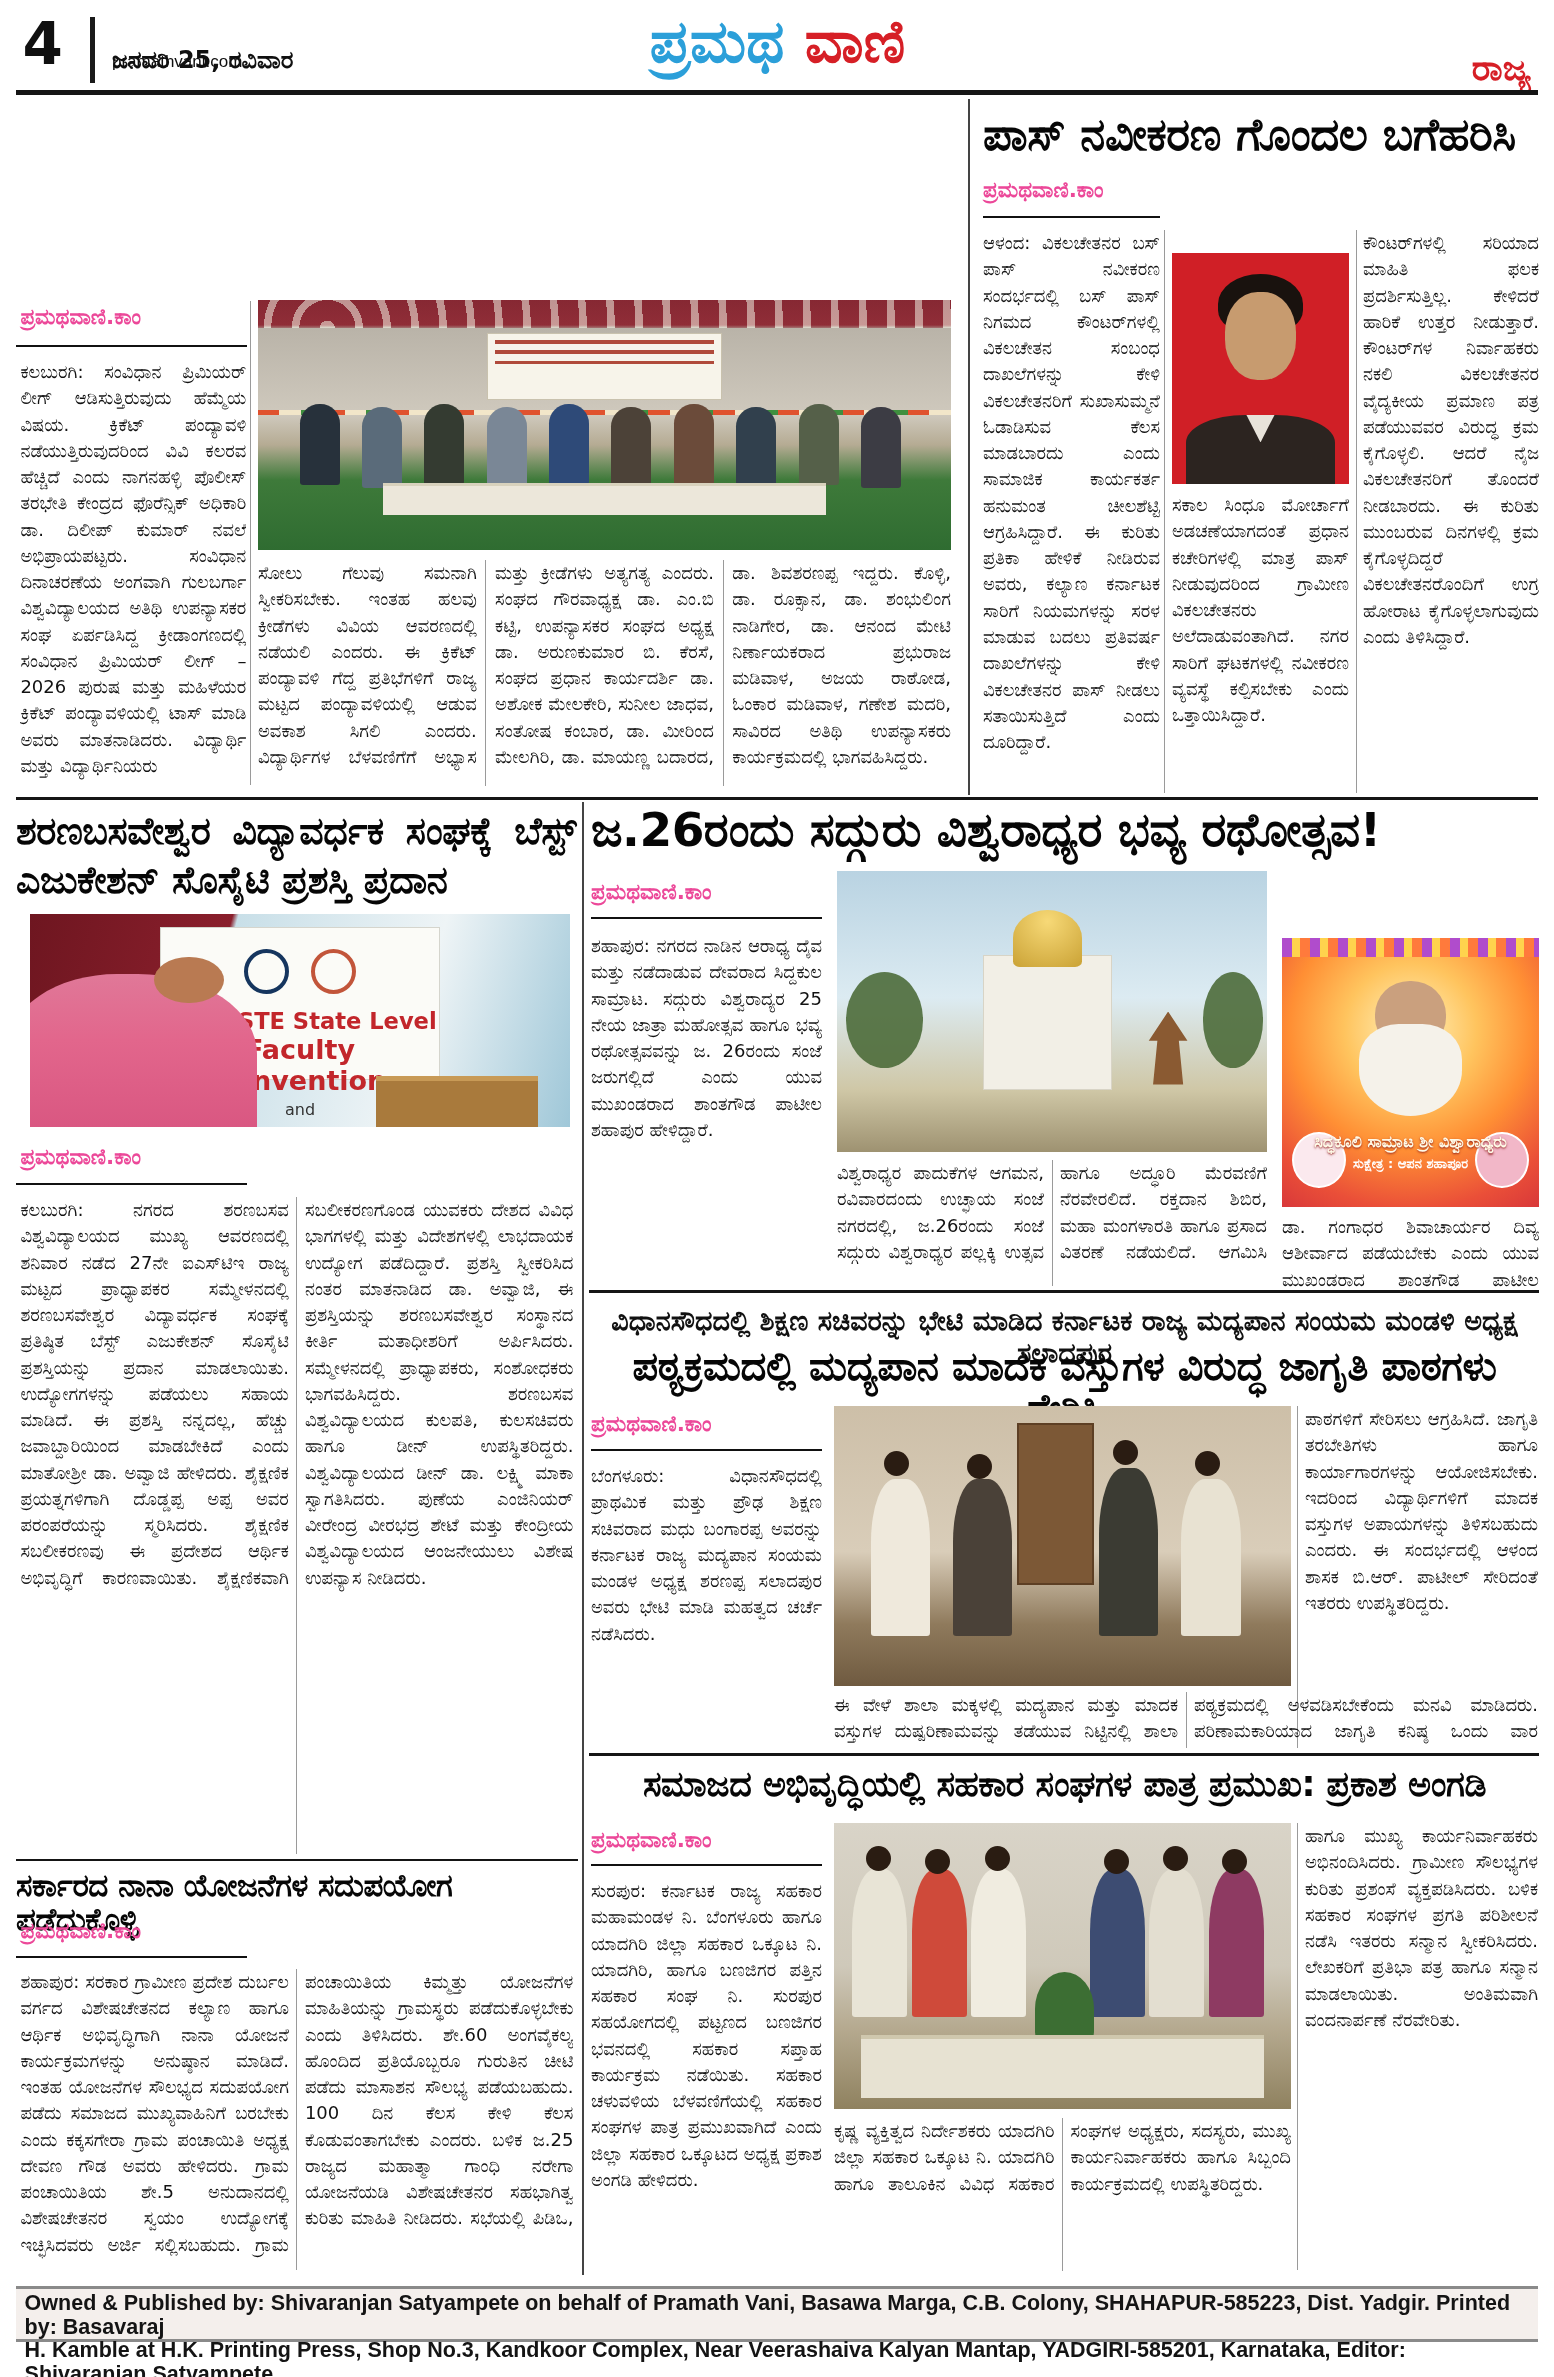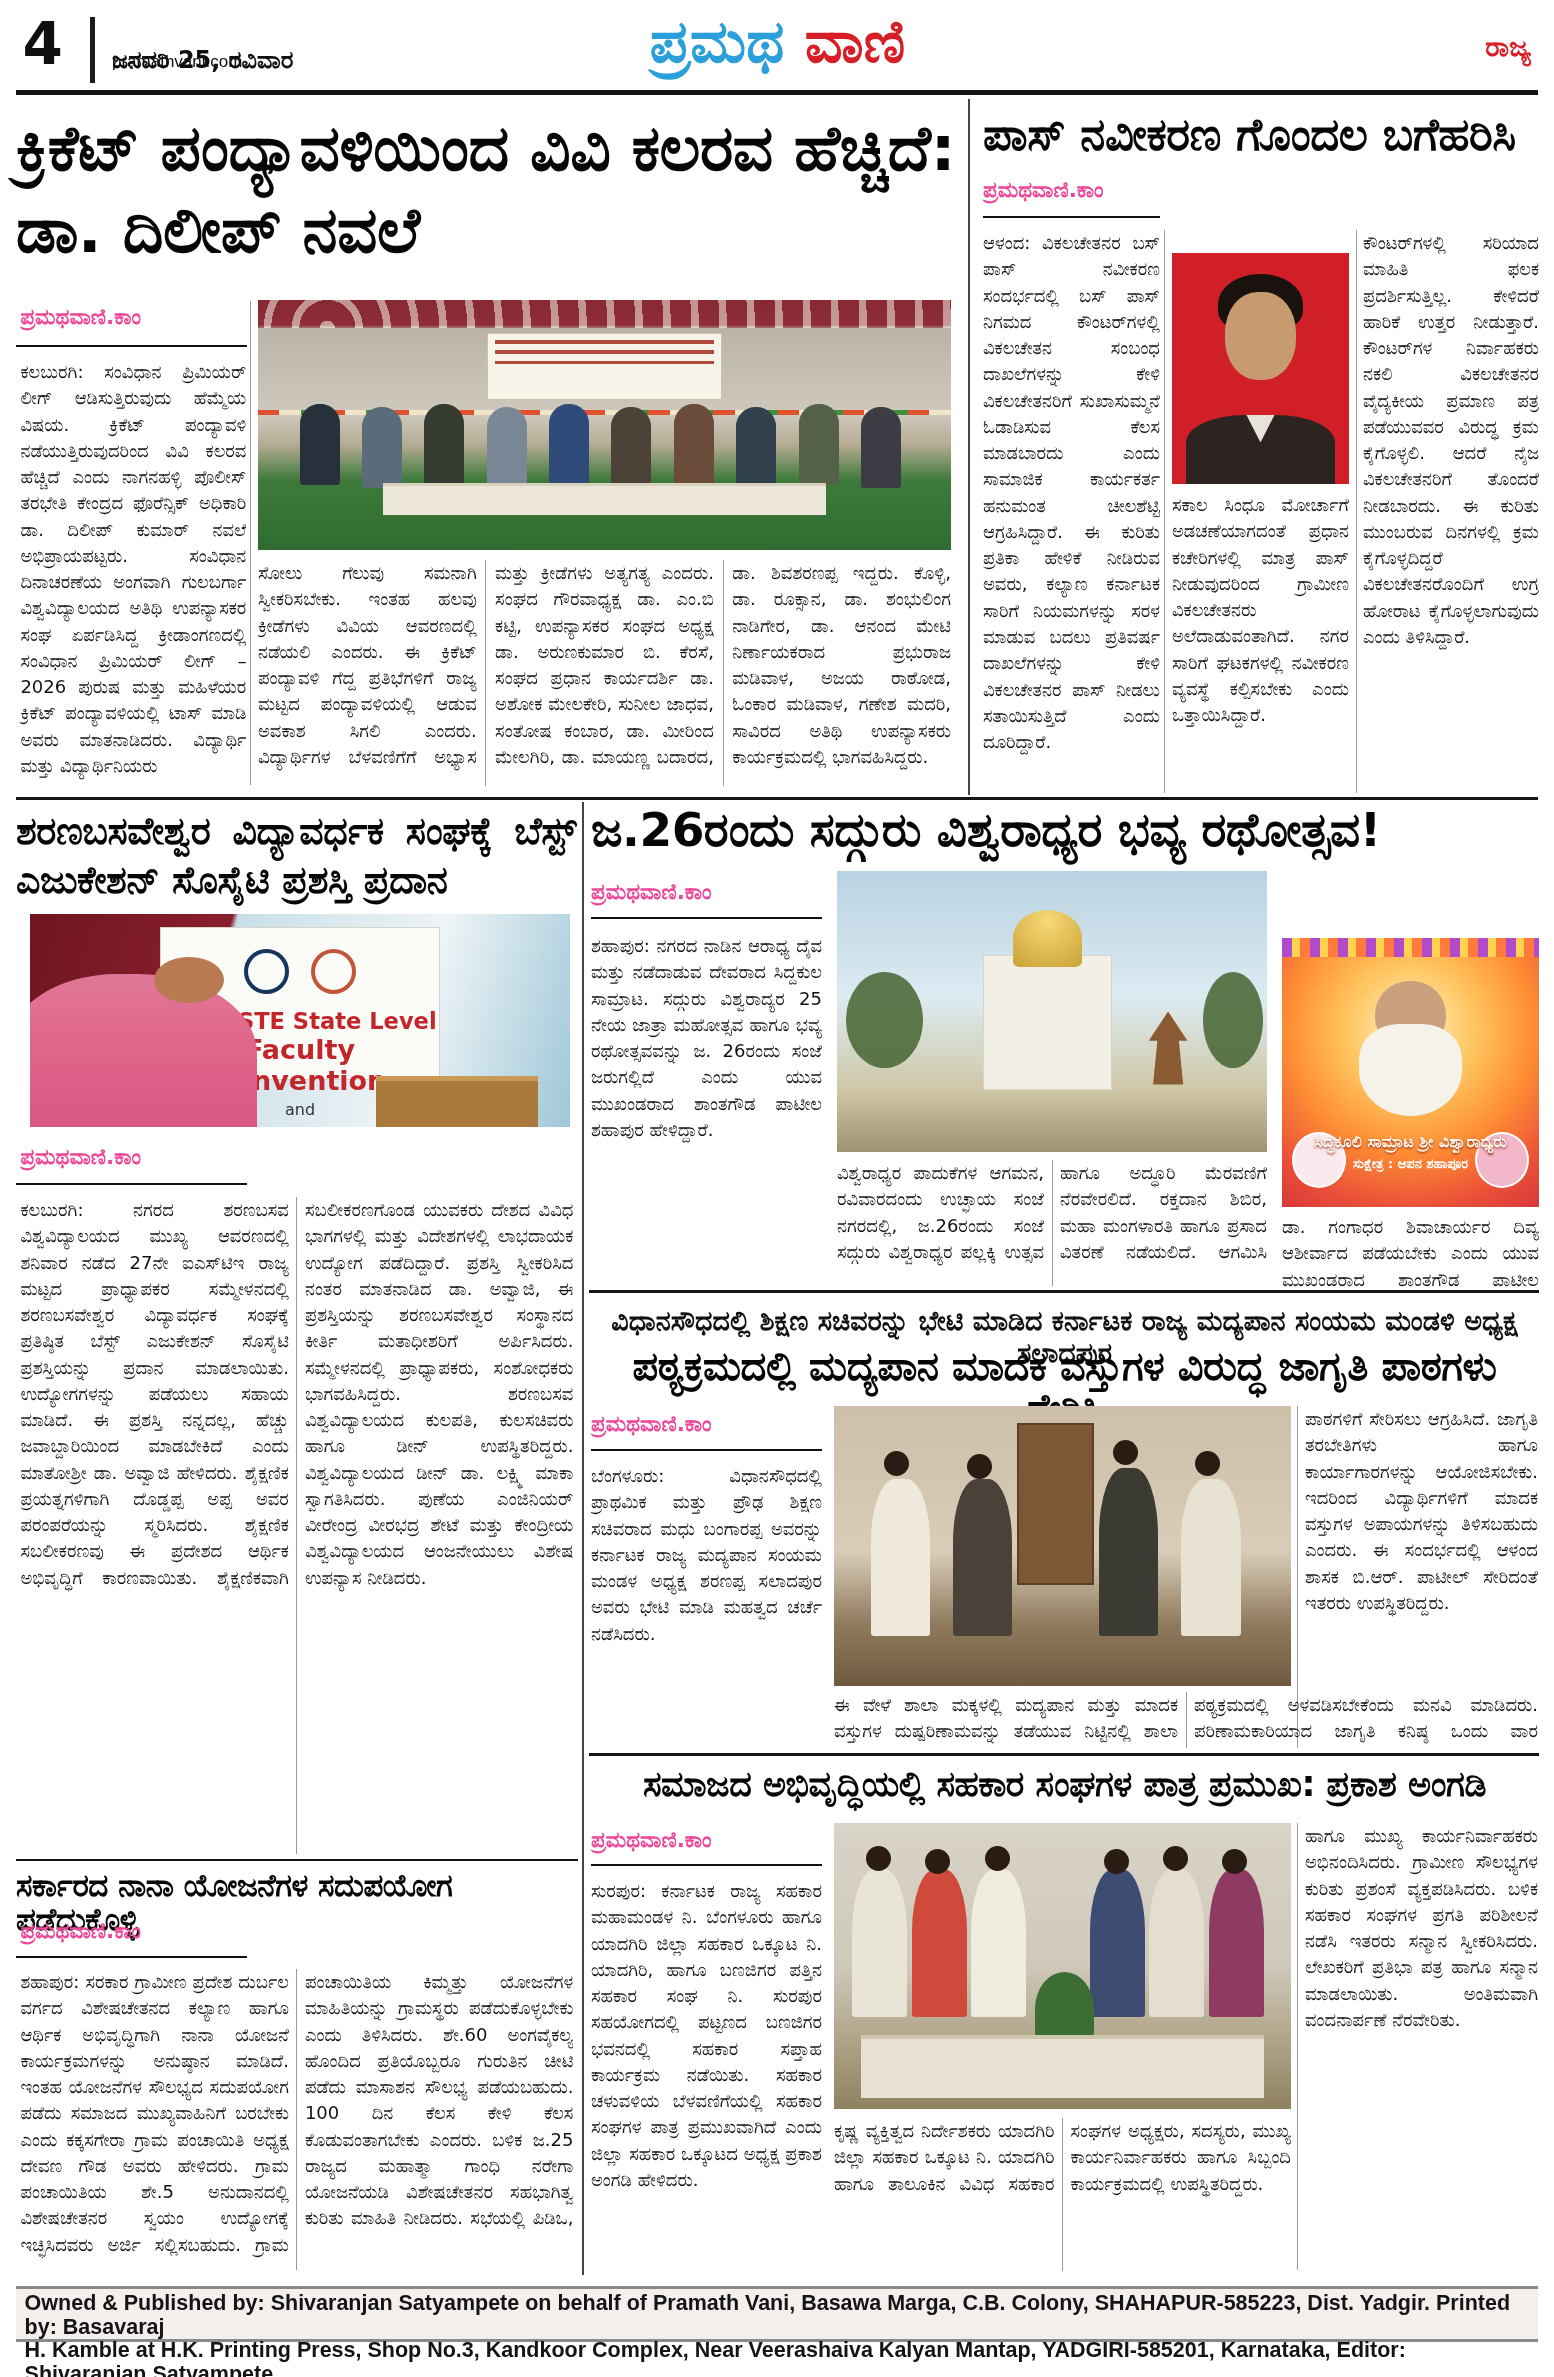--- a/index.html
+++ b/index.html
@@ -15,21 +15,21 @@
   .artcol{position:absolute;font-size:18px;line-height:1.46;text-align:justify;color:#121212;overflow:hidden;}
   .artcol b{font-weight:normal;}
   .photo{position:absolute;overflow:hidden;}
 
   
   .pagenum{position:absolute;left:22.6px;top:15px;font-size:58px;font-weight:bold;line-height:1;}
   .hdr-bar{position:absolute;left:90px;top:17px;height:66px;width:5.4px;background:#1a1a1a;}
   .hdr-date{position:absolute;left:112px;top:18.3px;font-size:24px;font-weight:bold;margin-top:28px;}
   .hdr-site{position:absolute;left:112px;top:52px;font-size:17px;font-family:"Liberation Sans",sans-serif;}
   .masthead{position:absolute;left:50%;transform:translateX(-50%);top:9.7px;font-size:59px;font-weight:bold;line-height:1.1;white-space:nowrap;}
-  .section-label{position:absolute;right:24px;top:31px;font-size:27px;font-weight:bold;}
+  .section-label{position:absolute;right:24px;top:48px;font-size:35px;font-weight:bold;}
 
   
   .p-cricket{background:linear-gradient(180deg,#7e2430 0%,#93303a 10%,#b9b3a8 11%,#cfc9bd 46%,#b5ab93 58%,#3e7a3a 72%,#2f6c31 100%);}
   .p-cricket .canopy{position:absolute;left:0;top:0;width:100%;height:11%;
       background:repeating-radial-gradient(circle at 10% 100%, #f4f0e2 0 7.5px, #8d2b35 7.5px 28px);opacity:.55;}
   .p-cricket .banner{position:absolute;left:33%;top:13%;width:34%;height:27%;background:#f7f4ea;border:1.6px solid #c9c2ae;}
   .p-cricket .banner i{display:block;height:3.8px;background:#b04a3a;margin:6.5px 7.5px 0 7.5px;}
   .p-cricket .flagline{position:absolute;left:0;top:44%;width:100%;height:5.4px;
       background:repeating-linear-gradient(90deg,#e0522e 0 21.5px,#f2e6c9 21.5px 43px,#3f8f3f 43px 65px);}
   .p-cricket .person{position:absolute;width:40px;height:81px;border-radius:19.4px 19.4px 3.2px 3.2px;}
@@ -91,21 +91,20 @@
   <div class="hdr-bar"></div>
   <div class="hdr-date">ಜನವರಿ 25, ರವಿವಾರ</div>
   <div class="hdr-site">pramathvani.com</div>
   <div class="masthead">
     <span style="color:#2B9FD9">ಪ್ರಮಥ</span>
     <span style="color:#D61F26">ವಾಣಿ</span>
   </div>
   <div class="section-label" style="color:#D61F26">ರಾಜ್ಯ</div>
   <div class="rule-h" style="left:16px;top:90px;width:1522px;height:5.4px"></div>
 
-  <div class="headline" style="left:16px;top:108px;width:943px;font-size:63px;line-height:1.3">ಕ್ರಿಕೆಟ್ ಪಂದ್ಯಾವಳಿಯಿಂದ ವಿವಿ ಕಲರವ ಹೆಚ್ಚಿದೆ: ಡಾ. ದಿಲೀಪ್ ನವಲೆ</div>
   <div class="byline" style="left:20.4px;top:304px">ಪ್ರಮಥವಾಣಿ.ಕಾಂ</div>
   <div class="bl-rule" style="left:16px;top:345px;width:231px"></div>
   <div class="artcol" style="left:20.4px;top:359px;width:226px;height:426px">
     <b>ಕಲಬುರಗಿ:</b>
     <span>ಸಂವಿಧಾನ ಪ್ರಿಮಿಯರ್ ಲೀಗ್ ಆಡಿಸುತ್ತಿರುವುದು ಹೆಮ್ಮೆಯ ವಿಷಯ. ಕ್ರಿಕೆಟ್ ಪಂದ್ಯಾವಳಿ ನಡೆಯುತ್ತಿರುವುದರಿಂದ ವಿವಿ ಕಲರವ ಹೆಚ್ಚಿದೆ ಎಂದು ನಾಗನಹಳ್ಳಿ ಪೊಲೀಸ್ ತರಭೇತಿ ಕೇಂದ್ರದ ಫೊರೆನ್ಸಿಕ್ ಅಧಿಕಾರಿ ಡಾ. ದಿಲೀಪ್ ಕುಮಾರ್ ನವಲೆ ಅಭಿಪ್ರಾಯಪಟ್ಟರು. ಸಂವಿಧಾನ ದಿನಾಚರಣೆಯ ಅಂಗವಾಗಿ ಗುಲಬರ್ಗಾ ವಿಶ್ವವಿದ್ಯಾಲಯದ ಅತಿಥಿ ಉಪನ್ಯಾಸಕರ ಸಂಘ ಏರ್ಪಡಿಸಿದ್ದ ಕ್ರೀಡಾಂಗಣದಲ್ಲಿ ಸಂವಿಧಾನ ಪ್ರಿಮಿಯರ್ ಲೀಗ್ – 2026 ಪುರುಷ ಮತ್ತು ಮಹಿಳೆಯರ ಕ್ರಿಕೆಟ್ ಪಂದ್ಯಾವಳಿಯಲ್ಲಿ ಟಾಸ್ ಮಾಡಿ ಅವರು ಮಾತನಾಡಿದರು. ವಿದ್ಯಾರ್ಥಿ ಮತ್ತು ವಿದ್ಯಾರ್ಥಿನಿಯರು</span>
   </div>
   <div class="colrule" style="left:250px;top:301px;height:484px"></div>
 
   <div class="photo p-cricket" style="left:258px;top:300px;width:693px;height:250px">
     <div class="canopy"></div>

